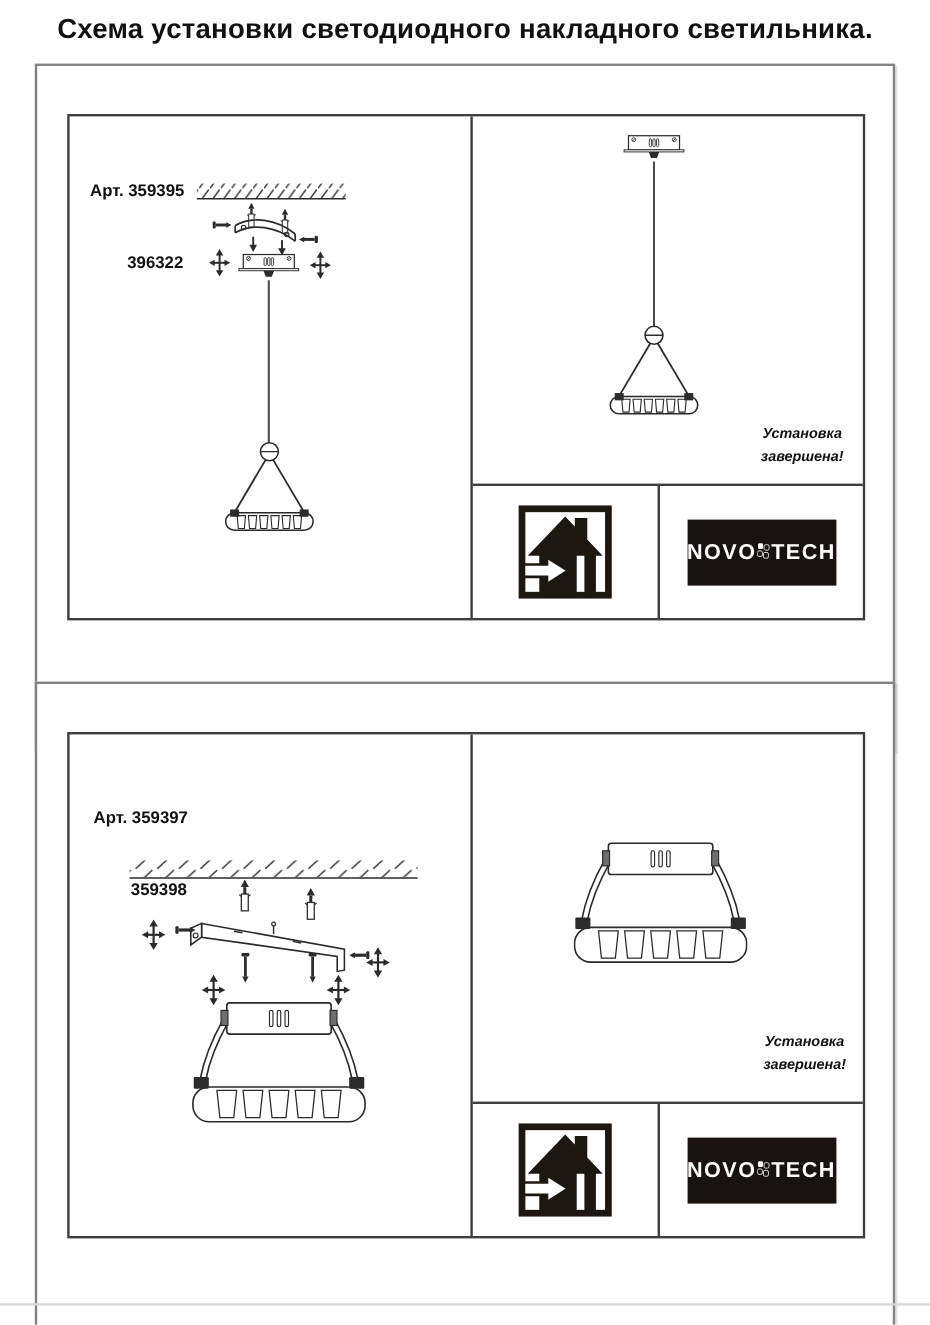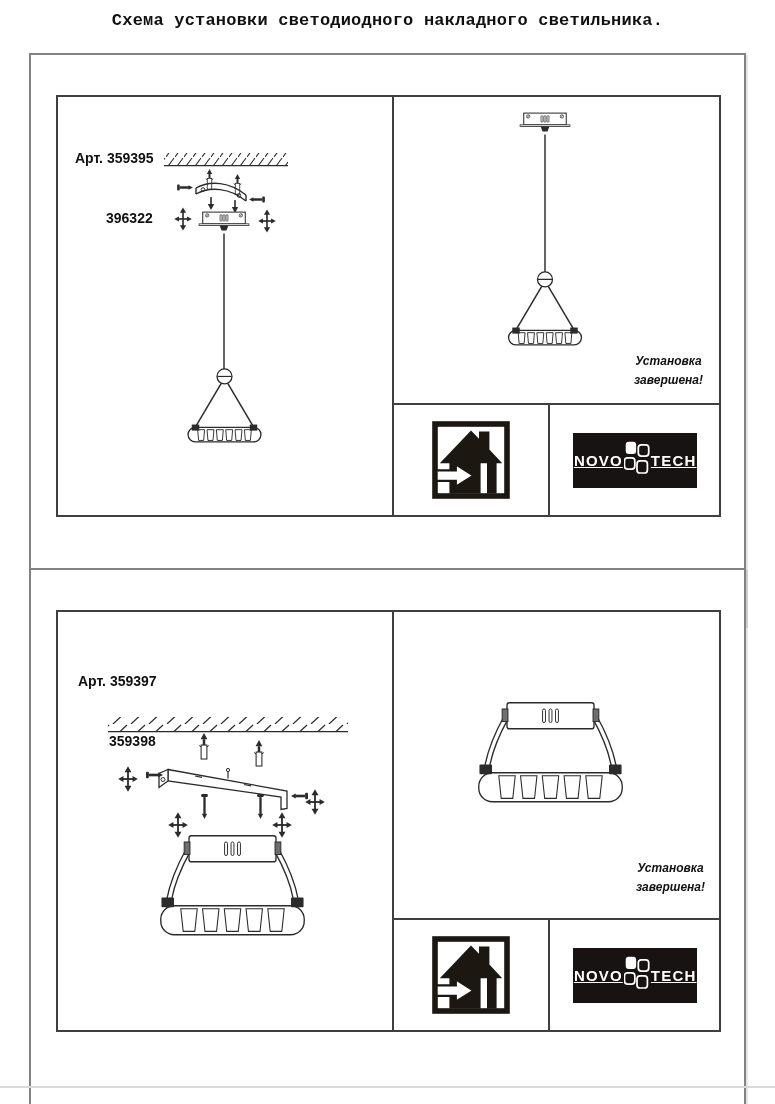--- a/index.html
+++ b/index.html
@@ -1,19 +1,19 @@
 <!DOCTYPE html>
 <html><head>
 <meta charset="utf-8">
 <style>
   html,body{margin:0;padding:0;background:#fff;}
   #page{position:relative;width:775px;height:1104px;background:#ffffff;
         font-family:"Liberation Sans",sans-serif;color:#111;overflow:hidden;}
   .title{position:absolute;top:11px;left:0;width:100%;text-align:center;
-         font-size:17px;font-weight:700;letter-spacing:.2px;font-family:Liberation Mono, monospace;}
+         font-size:23px;font-weight:700;letter-spacing:.2px;}
   .panel{position:absolute;left:29px;width:717px;height:573px;
          border:2px solid #828282;box-sizing:border-box;background:#fff;
          box-shadow:2px 2px 0 rgba(0,0,0,.10);}
   .panel.p1{top:53px;}
   .panel.p2{top:568px;}
   .inner{position:absolute;left:25px;top:40px;width:665px;height:422px;
          border:2px solid #3f3f3f;box-sizing:border-box;}
   .cell-left{position:absolute;left:0;top:0;width:336px;height:100%;
          border-right:2px solid #3f3f3f;box-sizing:border-box;}
   .cell-rtop{position:absolute;left:336px;top:0;right:0;height:308px;
@@ -22,22 +22,22 @@
          border-right:2px solid #3f3f3f;box-sizing:border-box;
          display:flex;align-items:center;justify-content:center;}
   .cell-logo{position:absolute;left:492px;top:308px;right:0;bottom:0;
          display:flex;align-items:center;justify-content:center;}
   .art{position:absolute;font-weight:700;font-size:14px;line-height:20px;white-space:pre;}
   .art .l2{padding-left:31px;}
   .done{position:absolute;text-align:center;font-style:italic;font-weight:700;
         font-size:12px;line-height:19px;}
   .draw{position:absolute;left:0;top:0;}
   .logo{width:124px;height:55px;background:#181210;color:#fff;
-        display:flex;align-items:center;justify-content:flex-end;
-        font-weight:700;font-size:15px;letter-spacing:1.2px;text-decoration:underline;}
+        display:flex;align-items:center;justify-content:space-between;
+        font-weight:700;font-size:18px;letter-spacing:1.2px;}
   .logo .pin{margin:0 1px;}
   .scan-line{position:absolute;left:0;right:0;top:1086px;height:2px;background:#d9d9d9;}
   .defs-holder{position:absolute;width:0;height:0;overflow:hidden;}
 </style>
 </head>
 <body>
 
 <div id="page">
 
   <svg class="defs-holder" aria-hidden="true">

